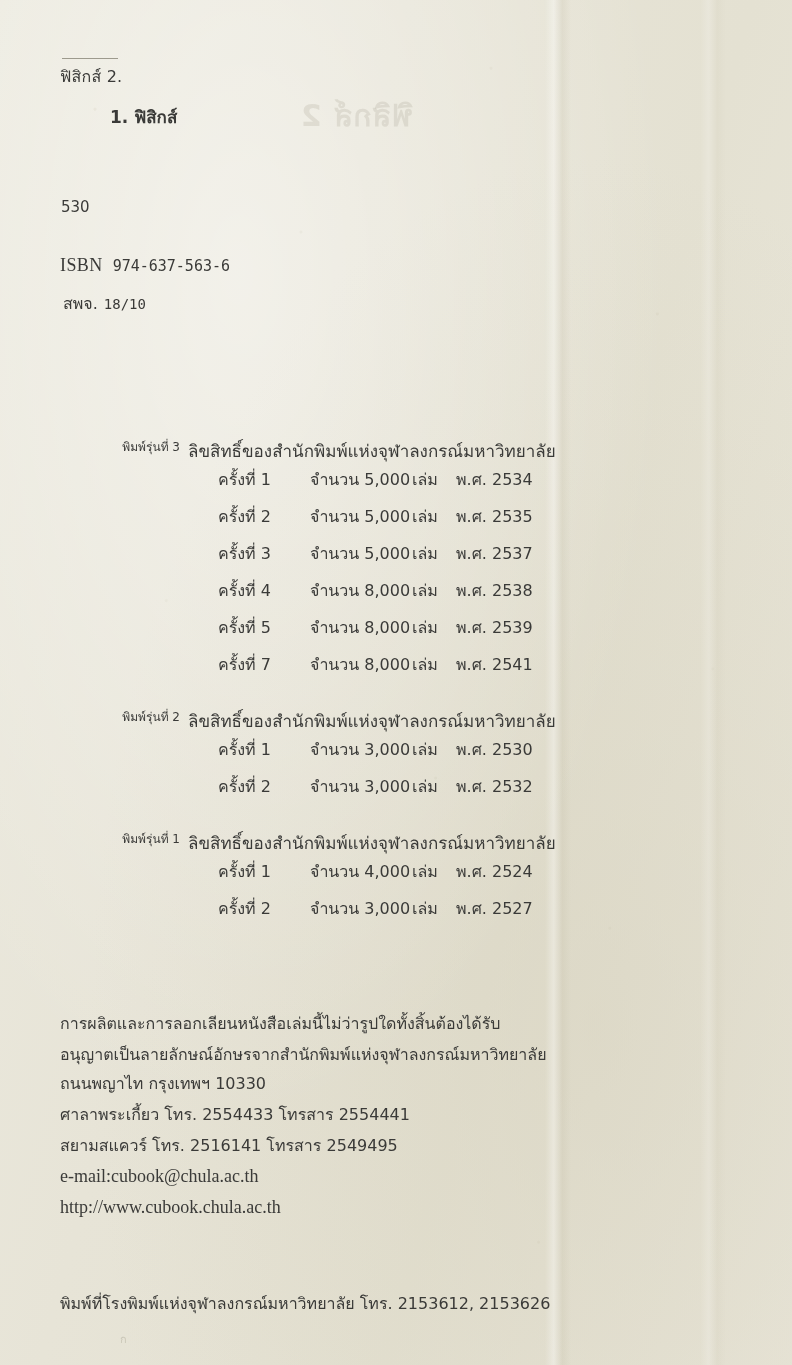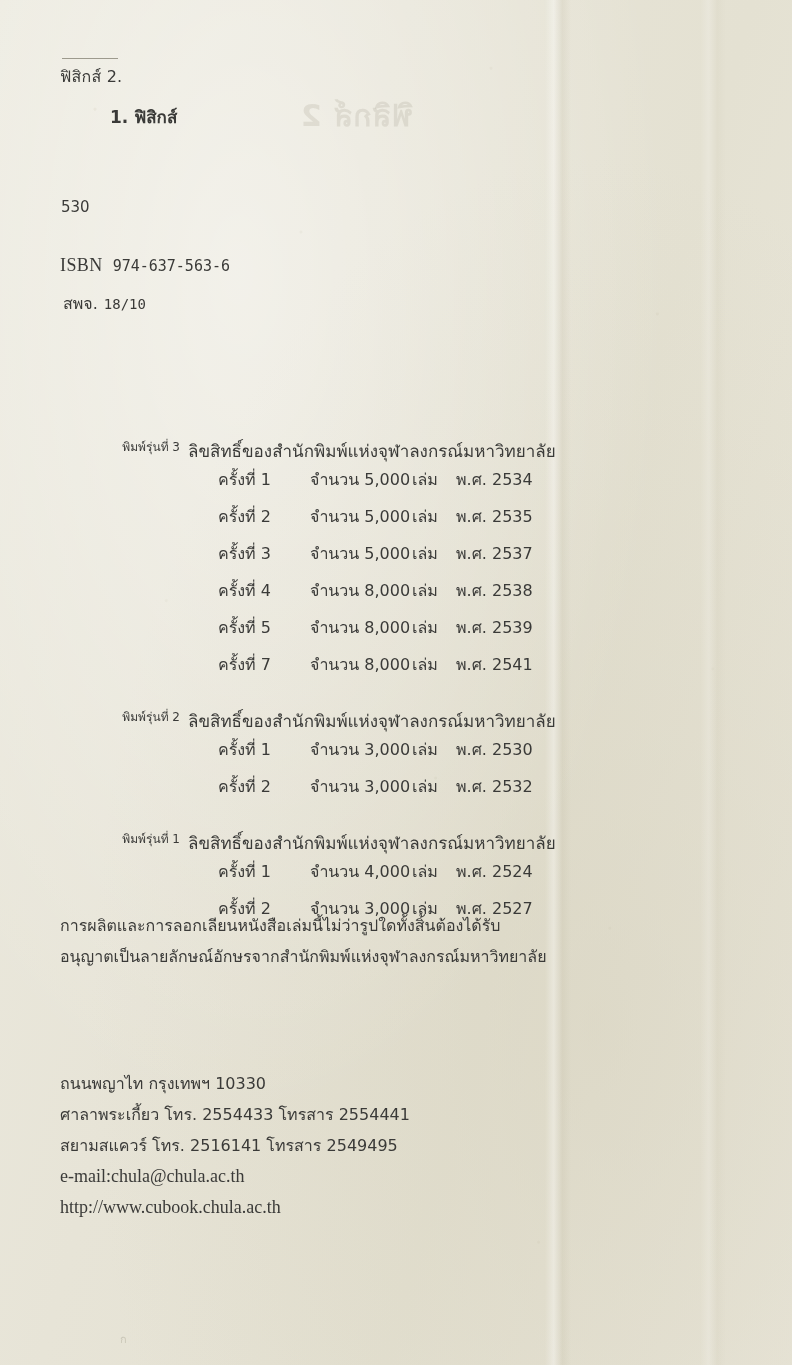--- a/index.html
+++ b/index.html
@@ -171,21 +171,21 @@
   .pr-unit   { position: absolute; left: 412px; }
   .pr-year   { position: absolute; left: 456px; }
 
   
   .notice {
     position: absolute;
     left: 60px;
     font-size: 16px;
     line-height: 31px;
   }
-  .notice-1 { top: 910px; }
+  .notice-1 { top: 1008px; }
   .notice-2 { top: 1068px; }
   .serif-line {
     font-family: "Liberation Serif", serif;
     font-size: 18px;
   }
   .printer {
     position: absolute;
     left: 60px;
     top: 1291px;
     font-size: 16px;
@@ -305,20 +305,21 @@
 
   <div class="notice notice-1">
     <div>การผลิตและการลอกเลียนหนังสือเล่มนี้ไม่ว่ารูปใดทั้งสิ้นต้องได้รับ</div>
     <div>อนุญาตเป็นลายลักษณ์อักษรจากสำนักพิมพ์แห่งจุฬาลงกรณ์มหาวิทยาลัย</div>
   </div>
 
   <div class="notice notice-2">
     <div>ถนนพญาไท กรุงเทพฯ 10330</div>
     <div>ศาลาพระเกี้ยว  โทร. 2554433  โทรสาร 2554441</div>
     <div>สยามสแควร์ โทร. 2516141  โทรสาร 2549495</div>
-    <div class="serif-line">e-mail:chula@chula.ac.th</div>
+    <div class="serif-line">e-mail:cubook@chula.ac.th</div>
     <div class="serif-line">http://www.cubook.chula.ac.th</div>
   </div>
 
+  <div class="printer nowrap">พิมพ์ที่โรงพิมพ์แห่งจุฬาลงกรณ์มหาวิทยาลัย   โทร. 2153612, 2153626</div>
 
   <div class="ghost2">ก</div>
 
 </div>
 
 </body></html>

